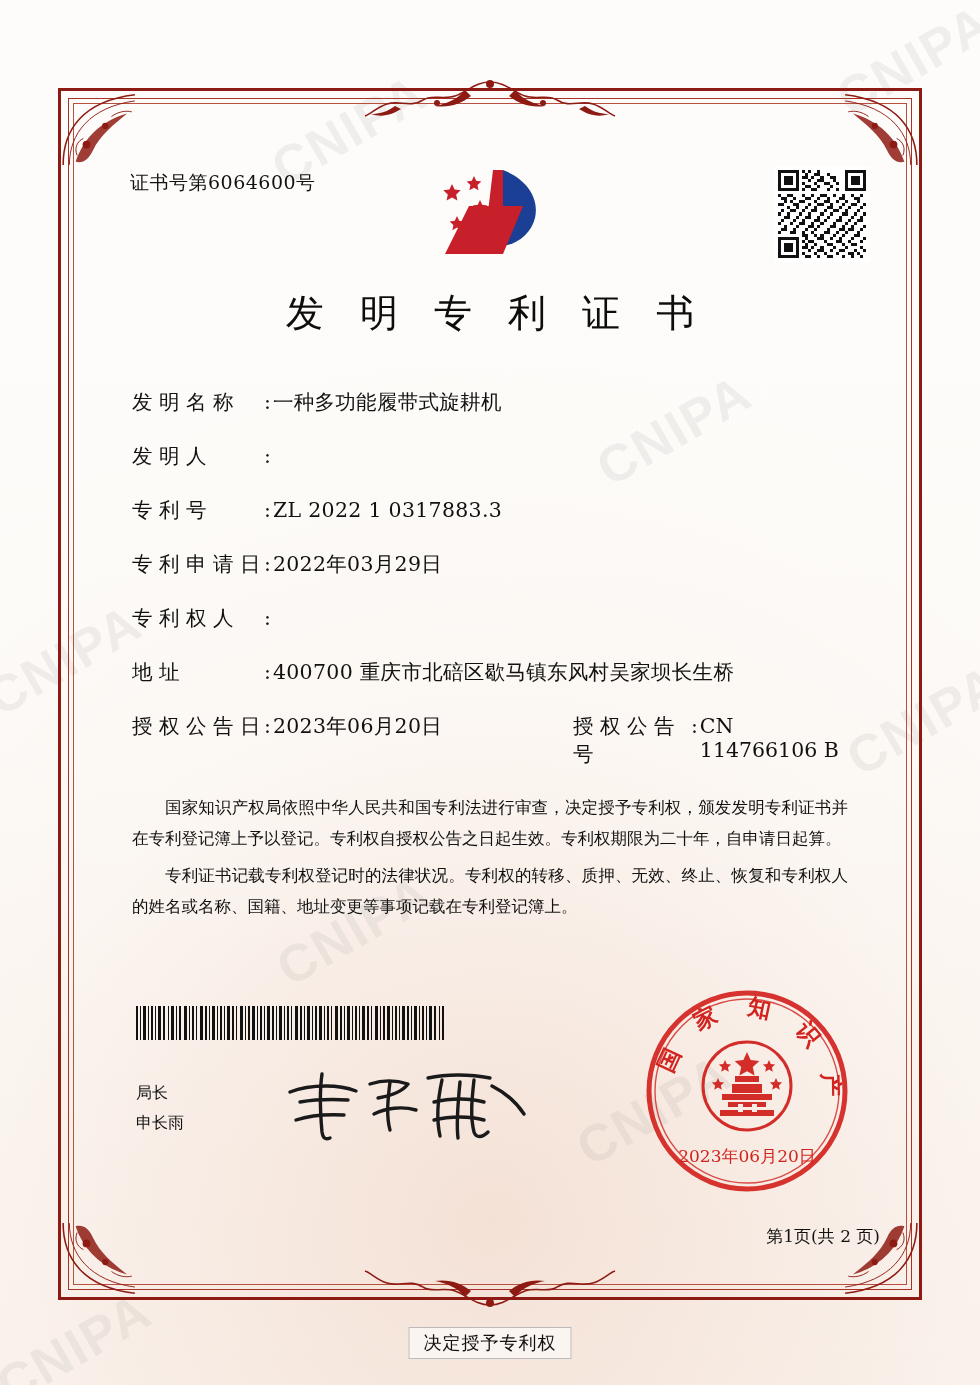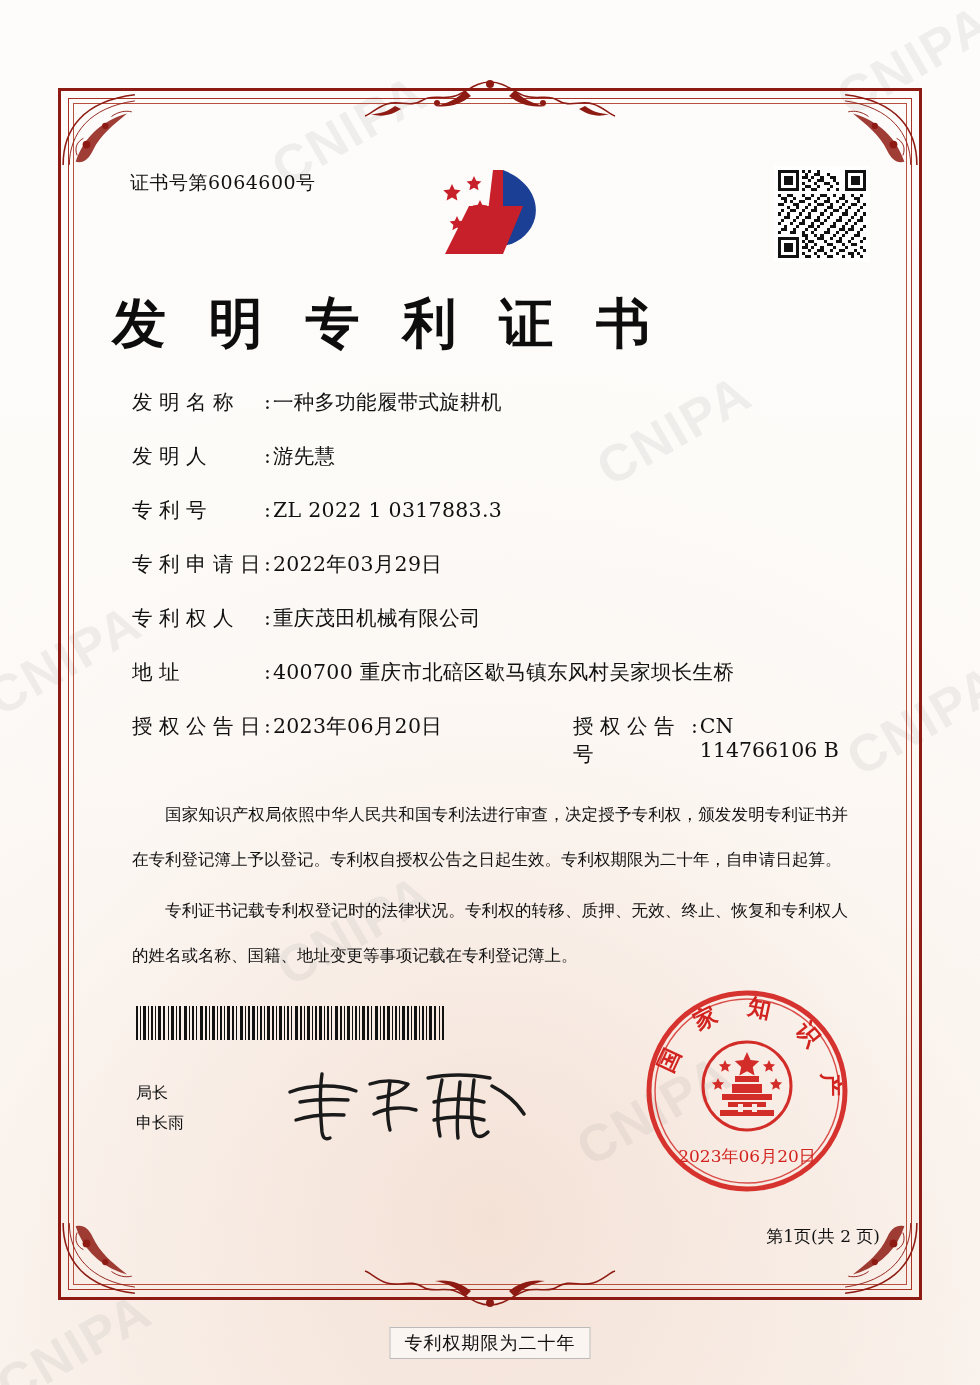--- a/index.html
+++ b/index.html
@@ -135,23 +135,23 @@
     width: 170px;
     height: 110px;
   }
   .logo svg { width: 100%; height: 100%; display: block; }
 
   .doc-title {
     position: absolute;
     left: 0;
     right: 0;
     top: 168px;
-    text-align: left;
-    font-size: 54px;
-    font-weight: bold;
+    text-align: center;
+    font-size: 38px;
+    font-weight: normal;
     letter-spacing: 12px;
     color: #0d0d0d;
     font-family: "DejaVu Serif", "Liberation Serif", serif;
     text-indent: 12px;
   }
 
   .fields {
     position: absolute;
     left: 32px;
     top: 268px;
@@ -183,21 +183,21 @@
     display: flex;
     justify-content: space-between;
   }
 
   .paragraphs {
     position: absolute;
     left: 32px;
     top: 672px;
     width: 716px;
     font-size: 16.5px;
-    line-height: 45px;
+    line-height: 31px;
     color: #111;
     text-align: justify;
   }
   .paragraphs p { margin: 0 0 6px 0; text-indent: 2em; }
 
   .barcode {
     position: absolute;
     left: 36px;
     top: 886px;
     width: 308px;
@@ -568,36 +568,34 @@
 
     <div class="fields">
       <div class="field-row">
         <span class="field-label">发 明 名 称</span>
         <span class="field-colon">:</span>
         <span class="field-value">一种多功能履带式旋耕机</span>
       </div>
       <div class="field-row">
         <span class="field-label">发 明 人</span>
         <span class="field-colon">:</span>
-        <span class="field-value">游先慧</span>
       </div>
       <div class="field-row">
         <span class="field-label">专 利 号</span>
         <span class="field-colon">:</span>
         <span class="field-value">ZL 2022 1 0317883.3</span>
       </div>
       <div class="field-row">
         <span class="field-label">专 利 申 请 日</span>
         <span class="field-colon">:</span>
         <span class="field-value">2022年03月29日</span>
       </div>
       <div class="field-row">
         <span class="field-label">专 利 权 人</span>
         <span class="field-colon">:</span>
-        <span class="field-value">重庆茂田机械有限公司</span>
       </div>
       <div class="field-row">
         <span class="field-label">地 址</span>
         <span class="field-colon">:</span>
         <span class="field-value">400700 重庆市北碚区歇马镇东风村吴家坝长生桥</span>
       </div>
       <div class="field-row split">
         <span class="field-label">授 权 公 告 日</span>
         <span class="field-colon">:</span>
         <span class="field-value">2023年06月20日</span>
@@ -749,14 +747,14 @@
         <text font-family="'DejaVu Serif','Liberation Serif',serif" font-size="23" font-weight="bold" fill="#d2231f" letter-spacing="10">
           <textPath href="#sealArcTop" startOffset="7%">国 家 知 识 产 权 局</textPath>
         </text>
         <text x="105" y="176" text-anchor="middle" font-family="'DejaVu Serif','Liberation Serif',serif" font-size="17" fill="#d2231f">2023年06月20日</text>
       </svg>
     </div>
 
     <div class="page-no">第1页(共 2 页)</div>
   </div>
 
-  <div class="footer-note">专利权期限为二十年</div>
+  <div class="footer-note">决定授予专利权</div>
 </div>
 
 </body></html>

